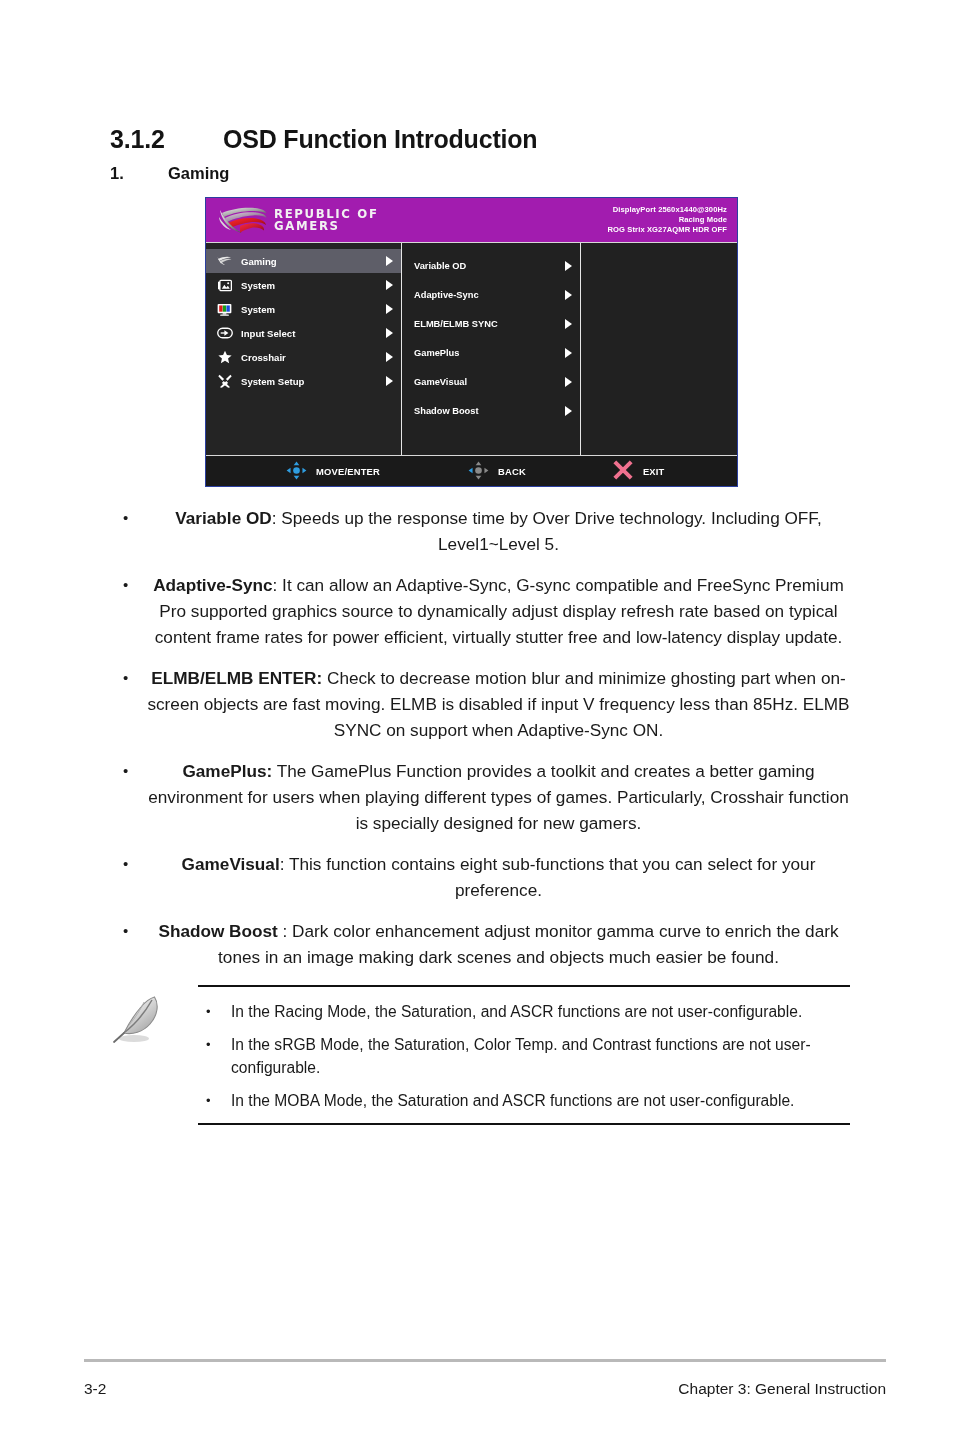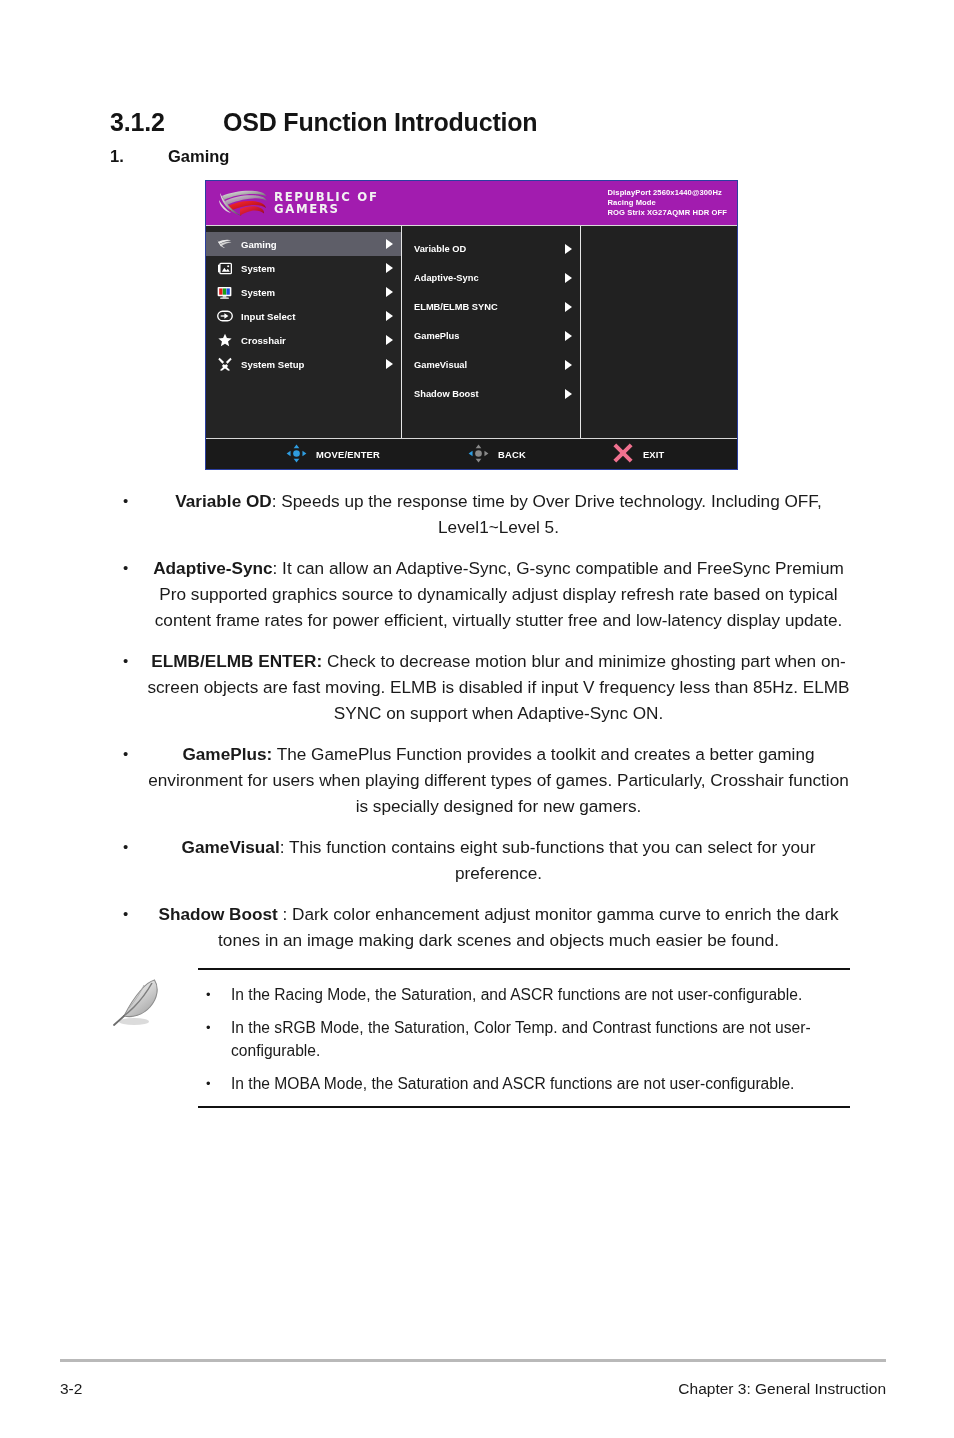--- a/index.html
+++ b/index.html
@@ -20,21 +20,21 @@
   .page {
     position: absolute;
     inset: 0;
     width: 954px;
     height: 1438px;
   }
 
   .content {
     position: absolute;
     left: 110px;
-    top: 108px;
+    top: 125px;
     width: 740px;
   }
 
   
   .h-section {
     display: flex;
     align-items: baseline;
     font-size: 25px;
     font-weight: bold;
     letter-spacing: -0.2px;
@@ -92,20 +92,21 @@
     line-height: 12.5px;
     letter-spacing: 1.6px;
     font-family: "DejaVu Sans", sans-serif;
     transform: scaleX(1.02);
   }
   .osd-info {
     color: #ffffff;
     font-size: 7.6px;
     font-weight: bold;
     line-height: 10px;
+    text-align: right;
     letter-spacing: 0.1px;
   }
 
   
   .osd-body {
     display: flex;
     height: 212px;
     background: #1e1e1e;
   }
   .col-menu {
@@ -238,21 +239,21 @@
     flex: 0 0 33px;
     padding-left: 8px;
     box-sizing: border-box;
     font-size: 13px;
   }
   .note-bullet .ntxt { flex: 1 1 auto; }
 
   
   .pg-footer {
     position: absolute;
-    left: 60px;
+    left: 84px;
     right: 68px;
     bottom: 40px;
   }
   .pg-rule {
     height: 3px;
     background: #b9b9b9;
     margin-bottom: 18px;
   }
   .pg-row {
     display: flex;

